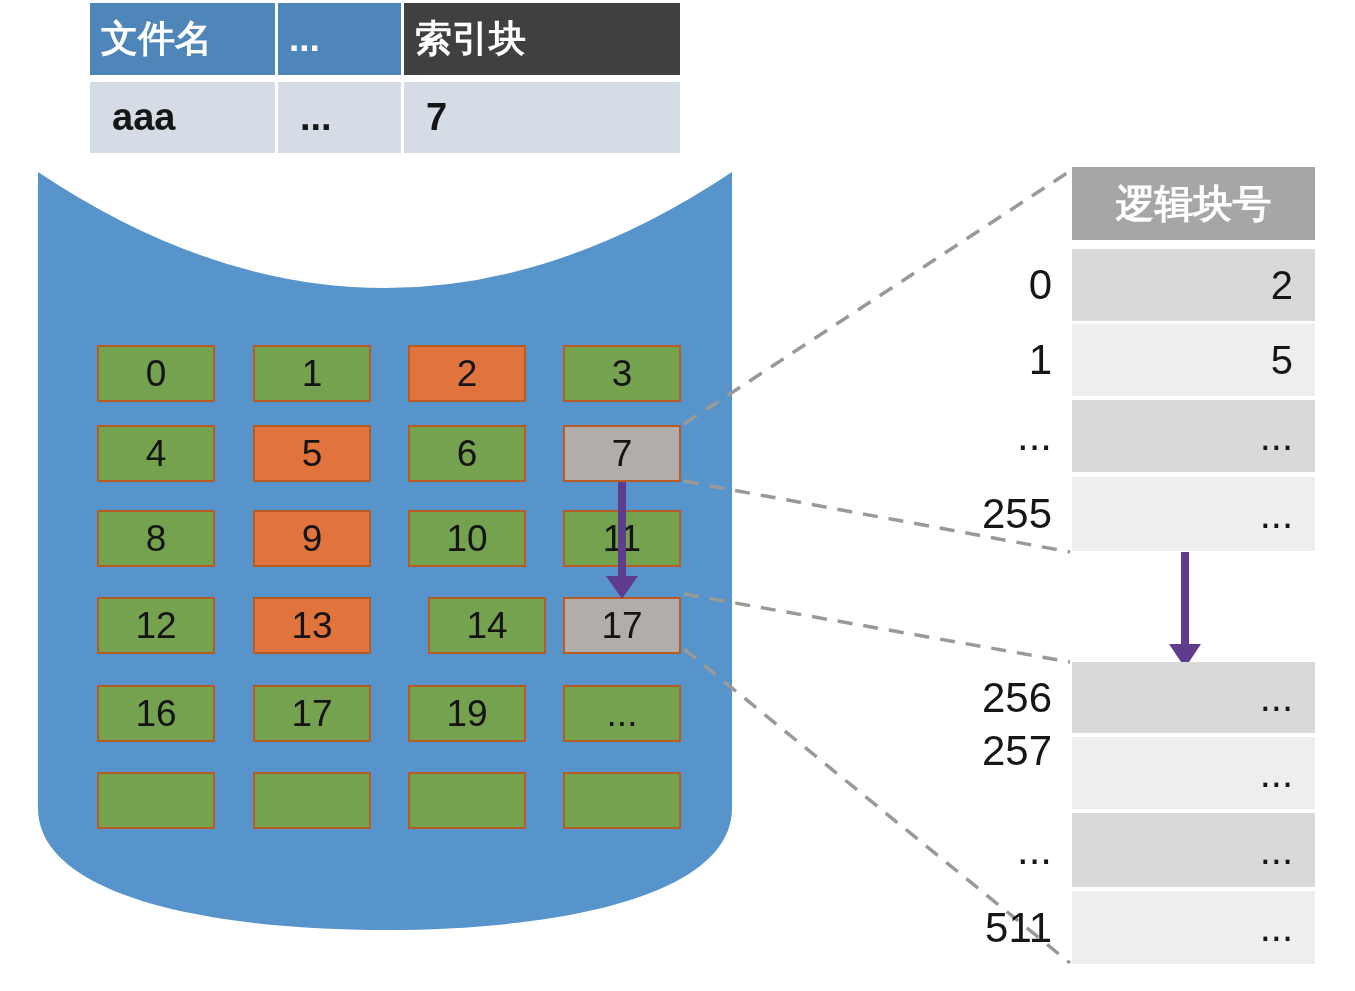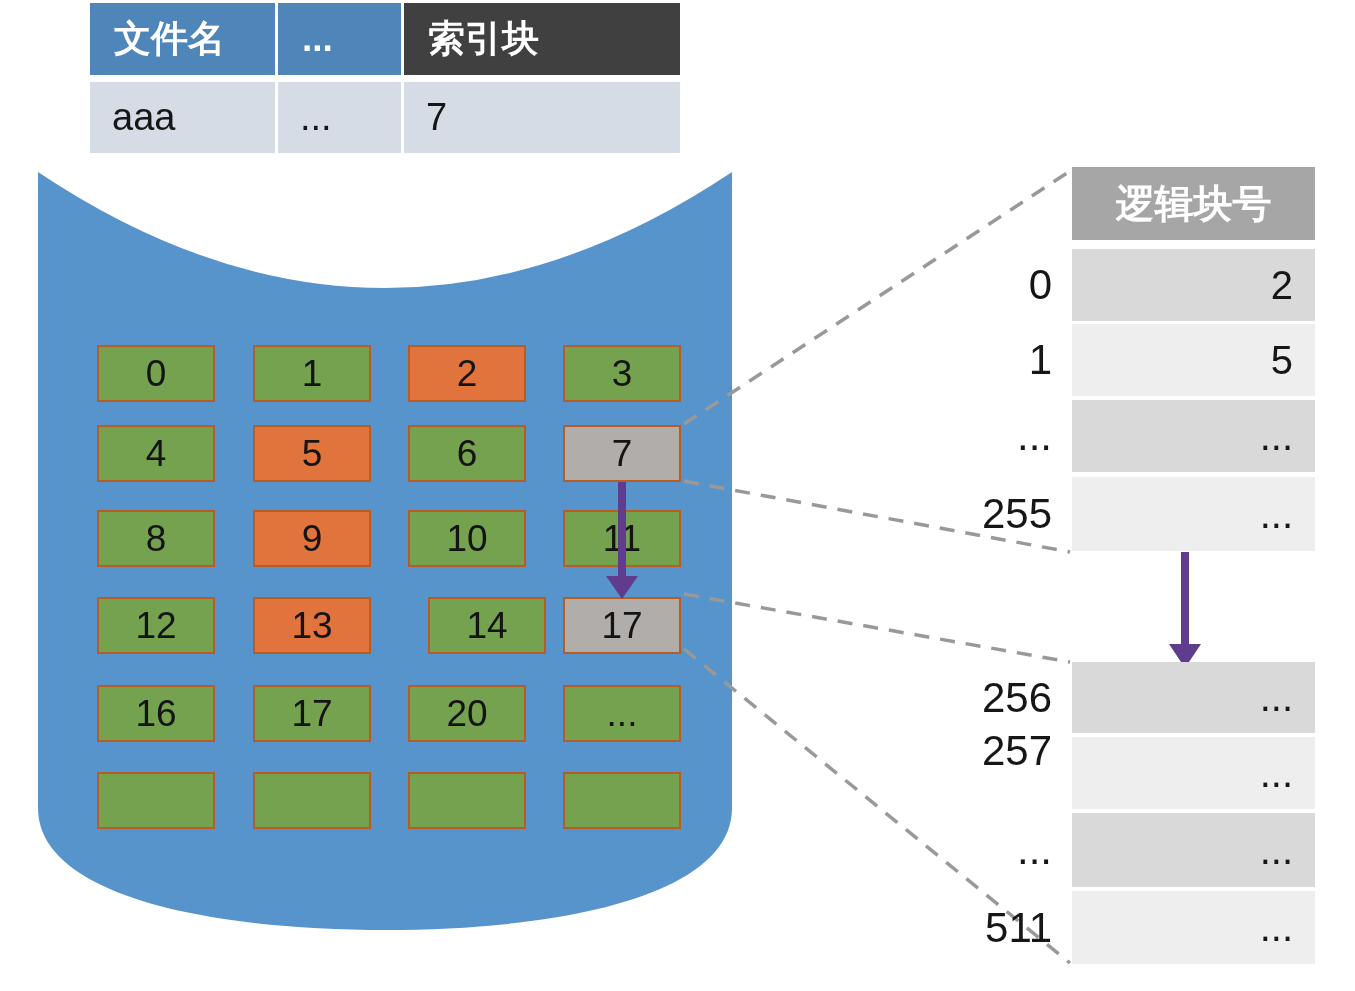--- a/index.html
+++ b/index.html
@@ -3,22 +3,22 @@
 <meta charset="utf-8">
 <style>
   html,body{margin:0;padding:0;background:#ffffff;}
   #stage{
     position:relative;width:1355px;height:991px;background:#ffffff;overflow:hidden;
     font-family:"Liberation Sans","DejaVu Sans",sans-serif;color:#111;
   }
   svg.layer{position:absolute;left:0;top:0;width:1355px;height:991px;pointer-events:none;}
 
   
-  .ft-cell{position:absolute;box-sizing:border-box;display:flex;align-items:center;}
-  .ft-head{color:#ffffff;font-size:37px;font-weight:600;padding-left:24px;text-align:right;}
+  .ft-cell{position:absolute;box-sizing:border-box;display:flex;align-items:center;font-weight:bold;}
+  .ft-head{color:#ffffff;font-size:37px;font-weight:600;padding-left:11px;text-align:right;}
   .ft-head-blue{background:#4e86ba;}
   .ft-head-red{background:#404040;}
   .ft-data{background:#d6dce6;color:#161616;font-size:38px;padding-left:22px;}
 
   
   .block{
     position:absolute;width:118px;height:57px;box-sizing:border-box;
     border:2px solid #b85c24;display:flex;align-items:center;justify-content:center;
     font-size:37px;color:#141414;
   }
@@ -71,21 +71,21 @@
   <div class="block c-green" style="left:408px;top:510px">10</div>
   <div class="block c-green" style="left:563px;top:510px">11</div>
 
   <div class="block c-green" style="left:97px;top:597px">12</div>
   <div class="block c-orange" style="left:253px;top:597px">13</div>
   <div class="block c-green" style="left:428px;top:597px">14</div>
   <div class="block c-gray" style="left:563px;top:597px">17</div>
 
   <div class="block c-green" style="left:97px;top:685px">16</div>
   <div class="block c-green" style="left:253px;top:685px">17</div>
-  <div class="block c-green" style="left:408px;top:685px">20</div>
+  <div class="block c-green" style="left:408px;top:685px">19</div>
   <div class="block c-green" style="left:563px;top:685px">...</div>
 
   <div class="block c-green" style="left:97px;top:772px"></div>
   <div class="block c-green" style="left:253px;top:772px"></div>
   <div class="block c-green" style="left:408px;top:772px"></div>
   <div class="block c-green" style="left:563px;top:772px"></div>
 
   <svg class="layer" viewBox="0 0 1355 991">
     <g stroke="#999999" stroke-width="3.5" stroke-dasharray="15 11" fill="none">
       <line x1="684" y1="424" x2="1070" y2="171"></line>

